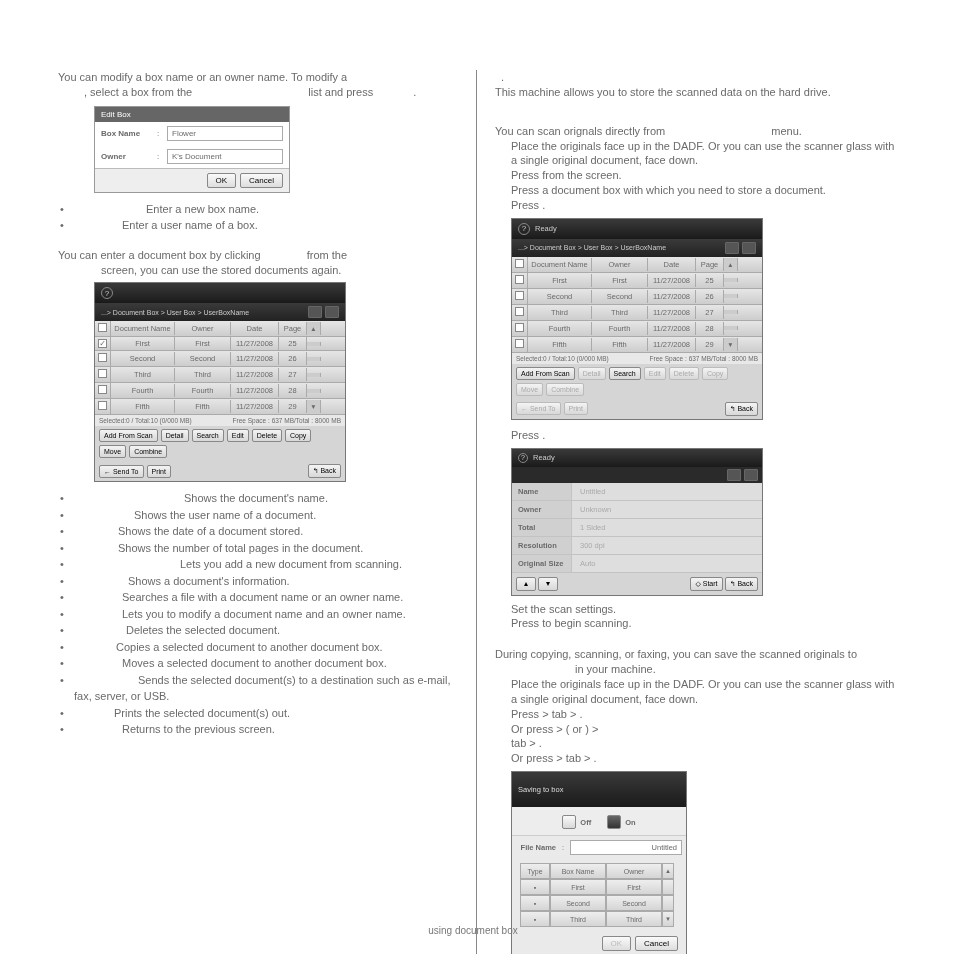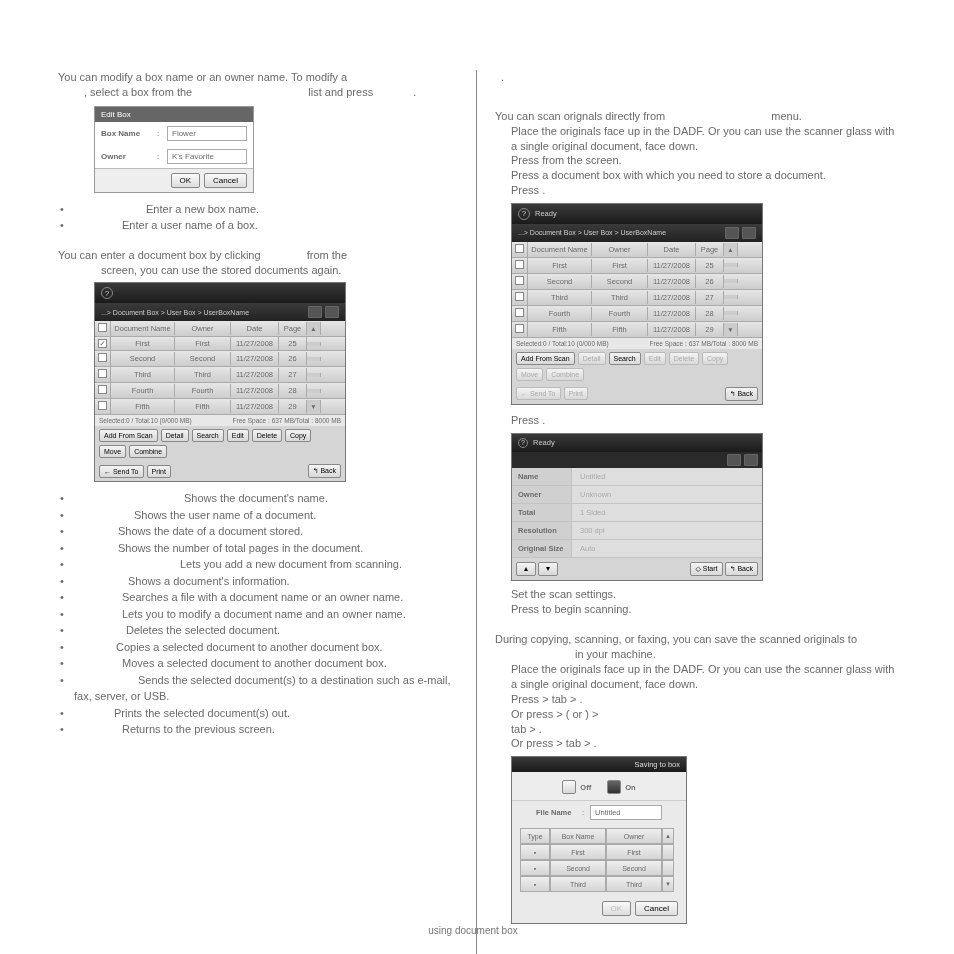--- a/index.html
+++ b/index.html
@@ -29,21 +29,21 @@
     margin: 0 8px;
   }
   p.body { line-height: 1.35; }
   p.indent { padding-left: 26px; }
   ul.bul { list-style: none; padding-left: 2px; margin: 4px 0; }
   ul.bul li { padding-left: 14px; position: relative; line-height: 1.5; }
   ul.bul li::before { content: "•"; position: absolute; left: 0; top: 0; }
 
   
   .panel-editbox {
-    width: 160px;
+    width: 196px;
     margin: 6px auto 8px 36px;
     border: 1px solid #999;
     background: #fff;
     font-size: 8px;
   }
   .panel-editbox .hdr { background: #666; color: #fff; padding: 3px 6px; }
   .panel-editbox .row { display: flex; align-items: center; padding: 4px 6px; gap: 6px; }
   .panel-editbox .lbl { width: 50px; font-weight: bold; }
   .panel-editbox .colon { width: 4px; }
   .panel-editbox .fld {
@@ -113,26 +113,26 @@
     width:60px; font-weight:bold; background:#d0d0d0; border-right:1px solid #c3c3c3; padding:0 6px; height:100%; display:flex; align-items:center;
   }
   .panel-settings .sval { flex:1; padding:0 8px; color:#aaa; }
   .panel-settings .sftr { display:flex; justify-content:space-between; padding:4px; background:#d5d5d5; }
   .arrbtn { border:1px solid #888; background:linear-gradient(#f4f4f4,#d8d8d8); width:20px; height:14px; font-size:8px; border-radius:2px; }
 
   
   .panel-save {
     width:176px; margin:5px 0 6px 16px; border:1px solid #777; background:#eaeaea; font-size:7.5px;
   }
-  .panel-save .hdr { background:linear-gradient(#3a3a3a,#1a1a1a); color:#ddd; padding:3px 6px;text-align:right; }
+  .panel-save .hdr { background:linear-gradient(#3a3a3a,#1a1a1a); color:#ddd; padding:13px 6px; }
   .panel-save .toggle-row { display:flex; align-items:center; justify-content:center; gap:16px; padding:8px 6px 6px; background:#ededed;}
   .toggle { display:flex; align-items:center; gap:4px; font-weight:bold;}
   .tgl-box { width:14px; height:14px; border:1px solid #888; background:linear-gradient(#fafafa,#d8d8d8); border-radius:2px;}
   .tgl-box.dark { background:linear-gradient(#666,#333); }
-  .panel-save .fname-row { display:flex; align-items:center; padding:4px 24px; gap:6px; border-top:1px solid #ccc;}
+  .panel-save .fname-row { display:flex; align-items:center; padding:4px 4px; gap:6px; border-top:1px solid #ccc;text-align:right;}
   .panel-save .fname-row .lbl { width:40px; font-weight:bold;}
   .panel-save .fname-row .fld { border:1px solid #aaa; flex:1; padding:2px 4px; background:#fff;}
   .panel-save .tbl { margin:4px 8px; }
   .panel-save .th2, .panel-save .td2 {
     display:inline-flex; align-items:center; justify-content:center;
     border:1px solid #aaa; height:16px; font-size:7px;
     background:linear-gradient(#eee,#d5d5d5);
   }
   .panel-save .r { display:flex; }
   .w-type { width:30px; } .w-name { width:56px; } .w-owner { width:56px; } .w-scroll { width:12px; background:#ccc; }
@@ -161,21 +161,21 @@
     <div class="panel-editbox">
       <div class="hdr">Edit Box</div>
       <div class="row">
         <div class="lbl">Box Name</div>
         <div class="colon">:</div>
         <div class="fld">Flower</div>
       </div>
       <div class="row">
         <div class="lbl">Owner</div>
         <div class="colon">:</div>
-        <div class="fld">K's Favorite</div>
+        <div class="fld">K's Document</div>
       </div>
       <div class="ftr">
         <button class="pbtn">OK</button>
         <button class="pbtn">Cancel</button>
       </div>
     </div>
 
     <ul class="bul">
       <li><span style="display:inline-block;width:72px;"></span><span>Enter a new box name.</span></li>
       <li><span style="display:inline-block;width:48px;"></span><span>Enter a user name of a box.</span></li>
@@ -290,20 +290,21 @@
         <li style="text-indent: 0px; padding-left: 14px;"><span style="display:inline-block;width:64px"></span>Sends the selected document(s) to a destination such as e-mail, fax, server, or USB.</li>
         <li><span style="display:inline-block;width:40px"></span>Prints the selected document(s) out.</li>
         <li><span style="display:inline-block;width:48px"></span>Returns to the previous screen.</li>
       </ul>
   </div>
 
   <div class="divider"></div>
 
   <div class="col">
     <p class="body" style="padding-left:6px;">.</p>
+    <p class="body">This machine allows you to store the scanned data on the hard drive.</p>
 
     <p class="body" style="margin-top:24px">
       <span>You can scan orignals directly from</span>
       <span style="display:inline-block;width:100px;"></span>
       <span>menu.</span>
     </p>
     <div style="padding-left:16px;">
       <p class="body">Place the originals face up in the DADF. Or you can use the scanner glass with a single original document, face down.</p>
       <p class="body">Press                              from the              screen.</p>
       <p class="body">Press a document box with which you need to store a document.</p>

